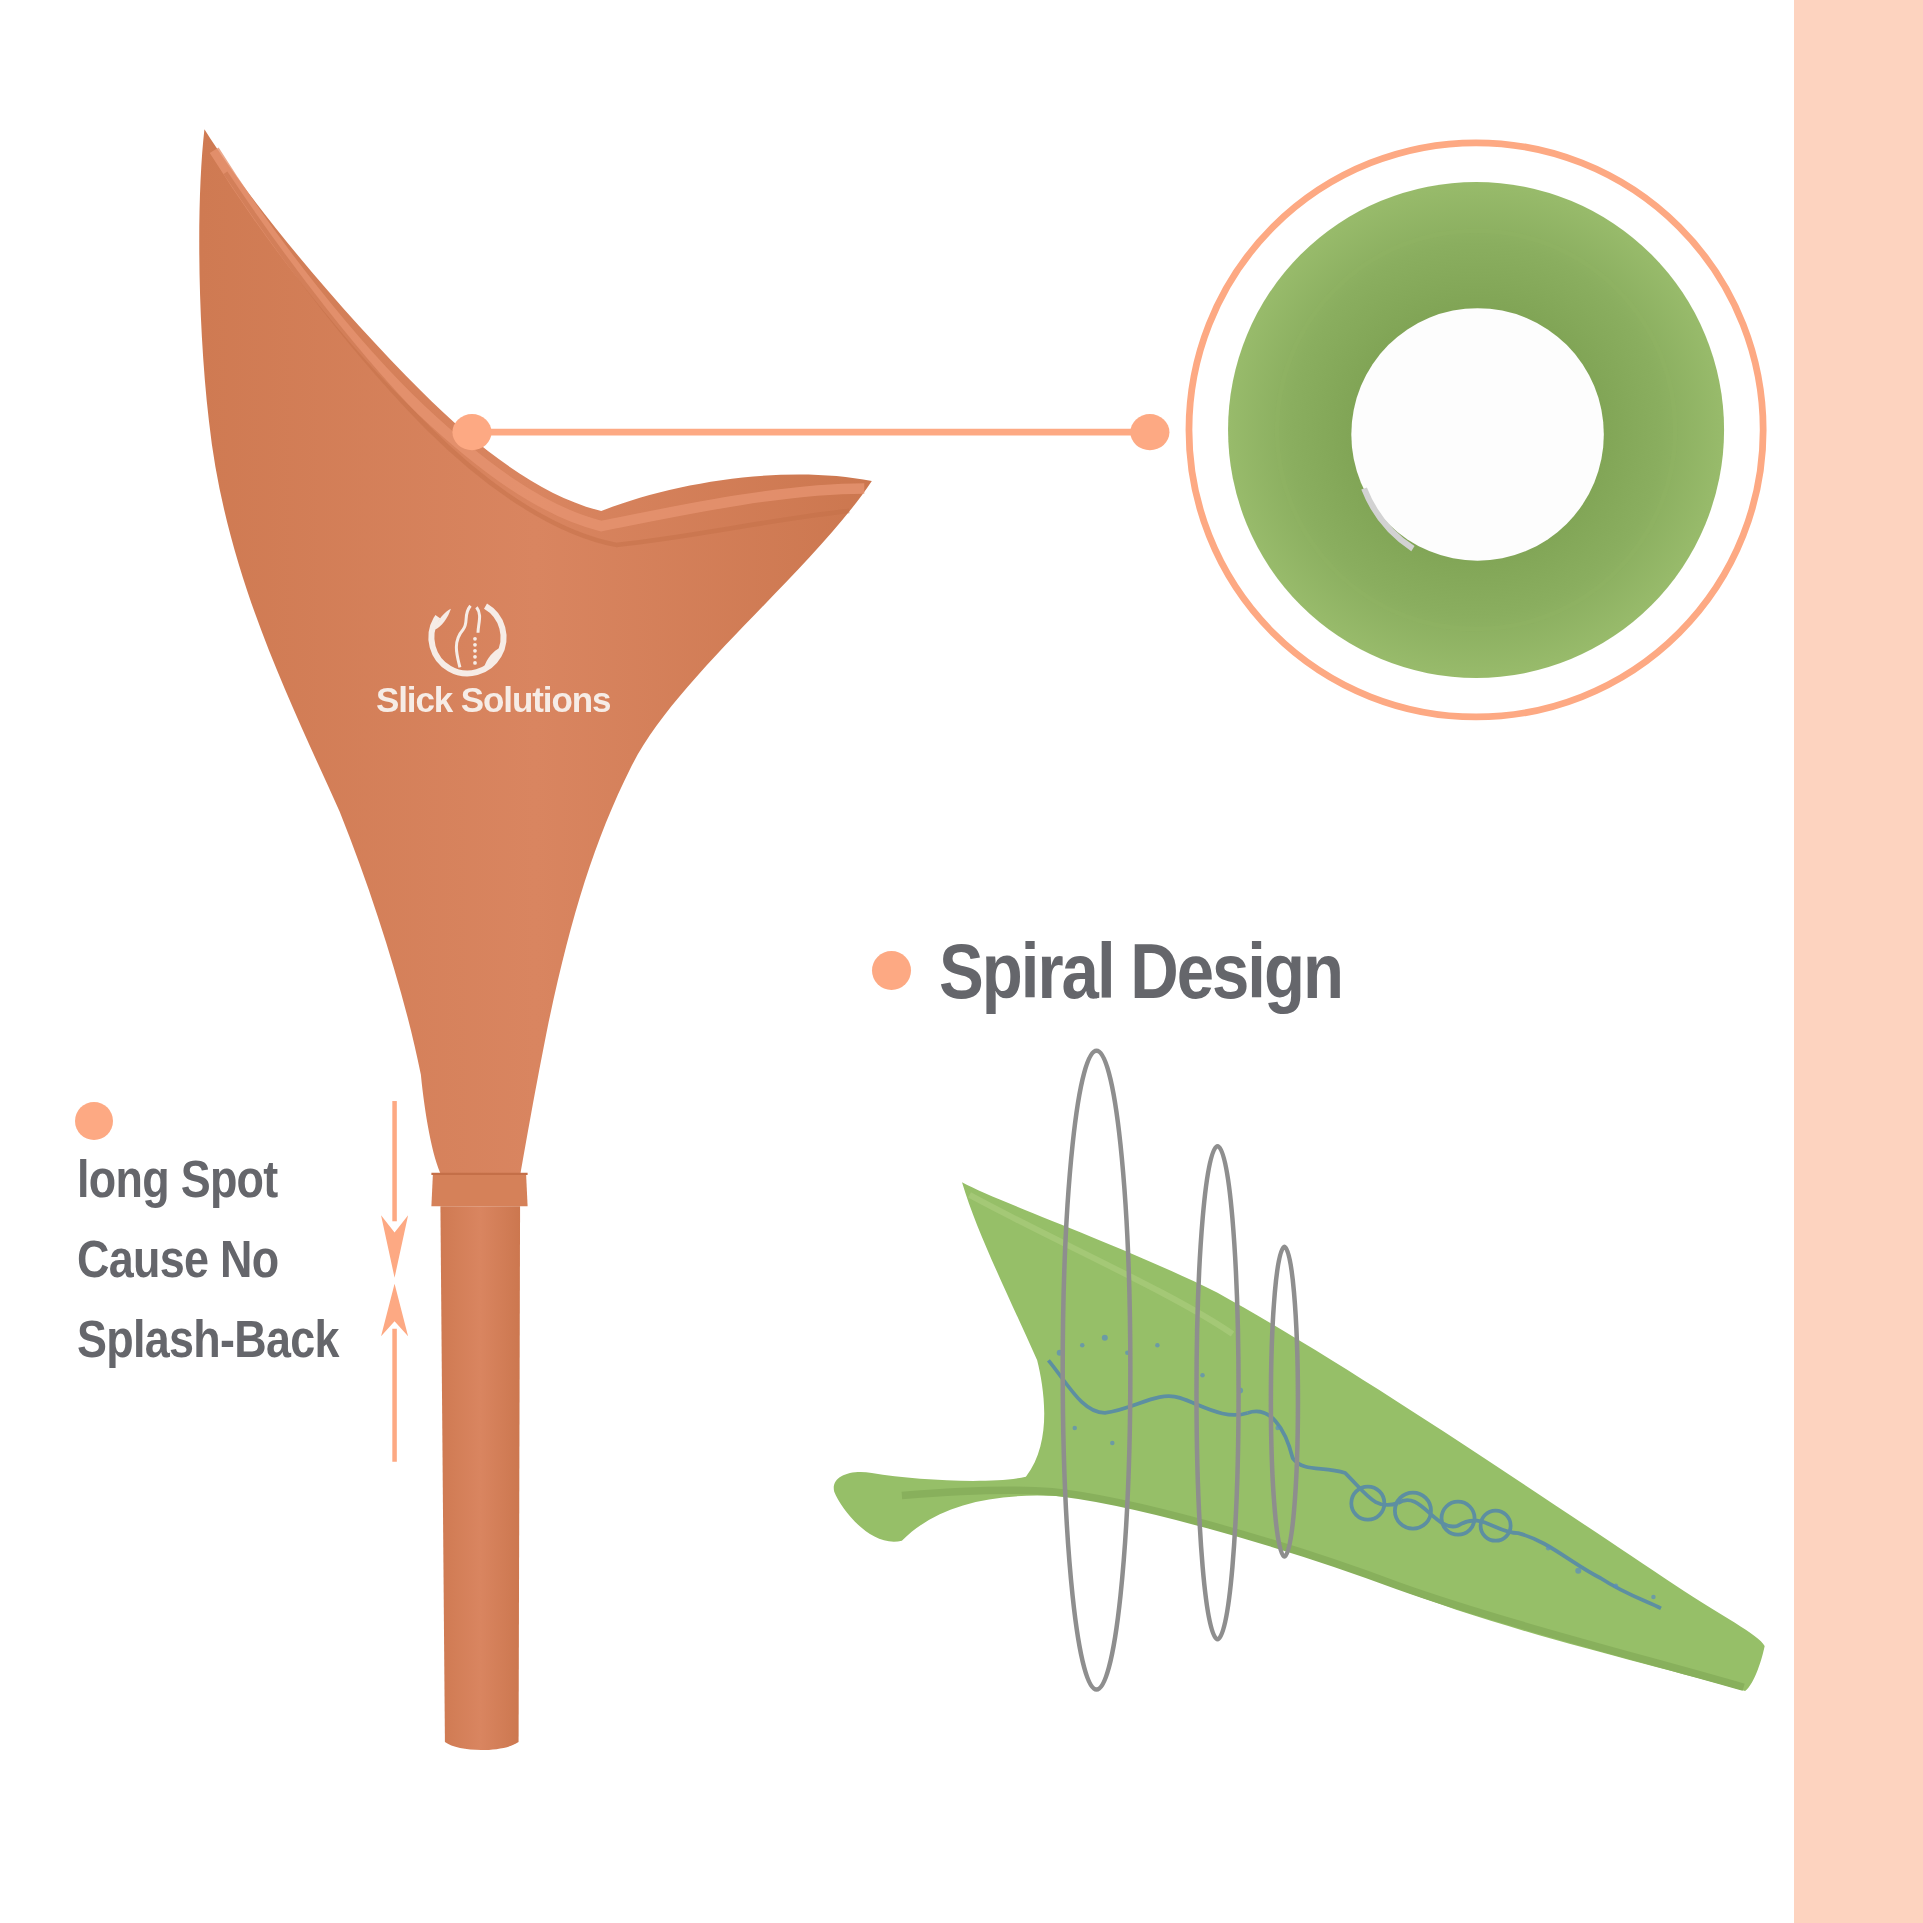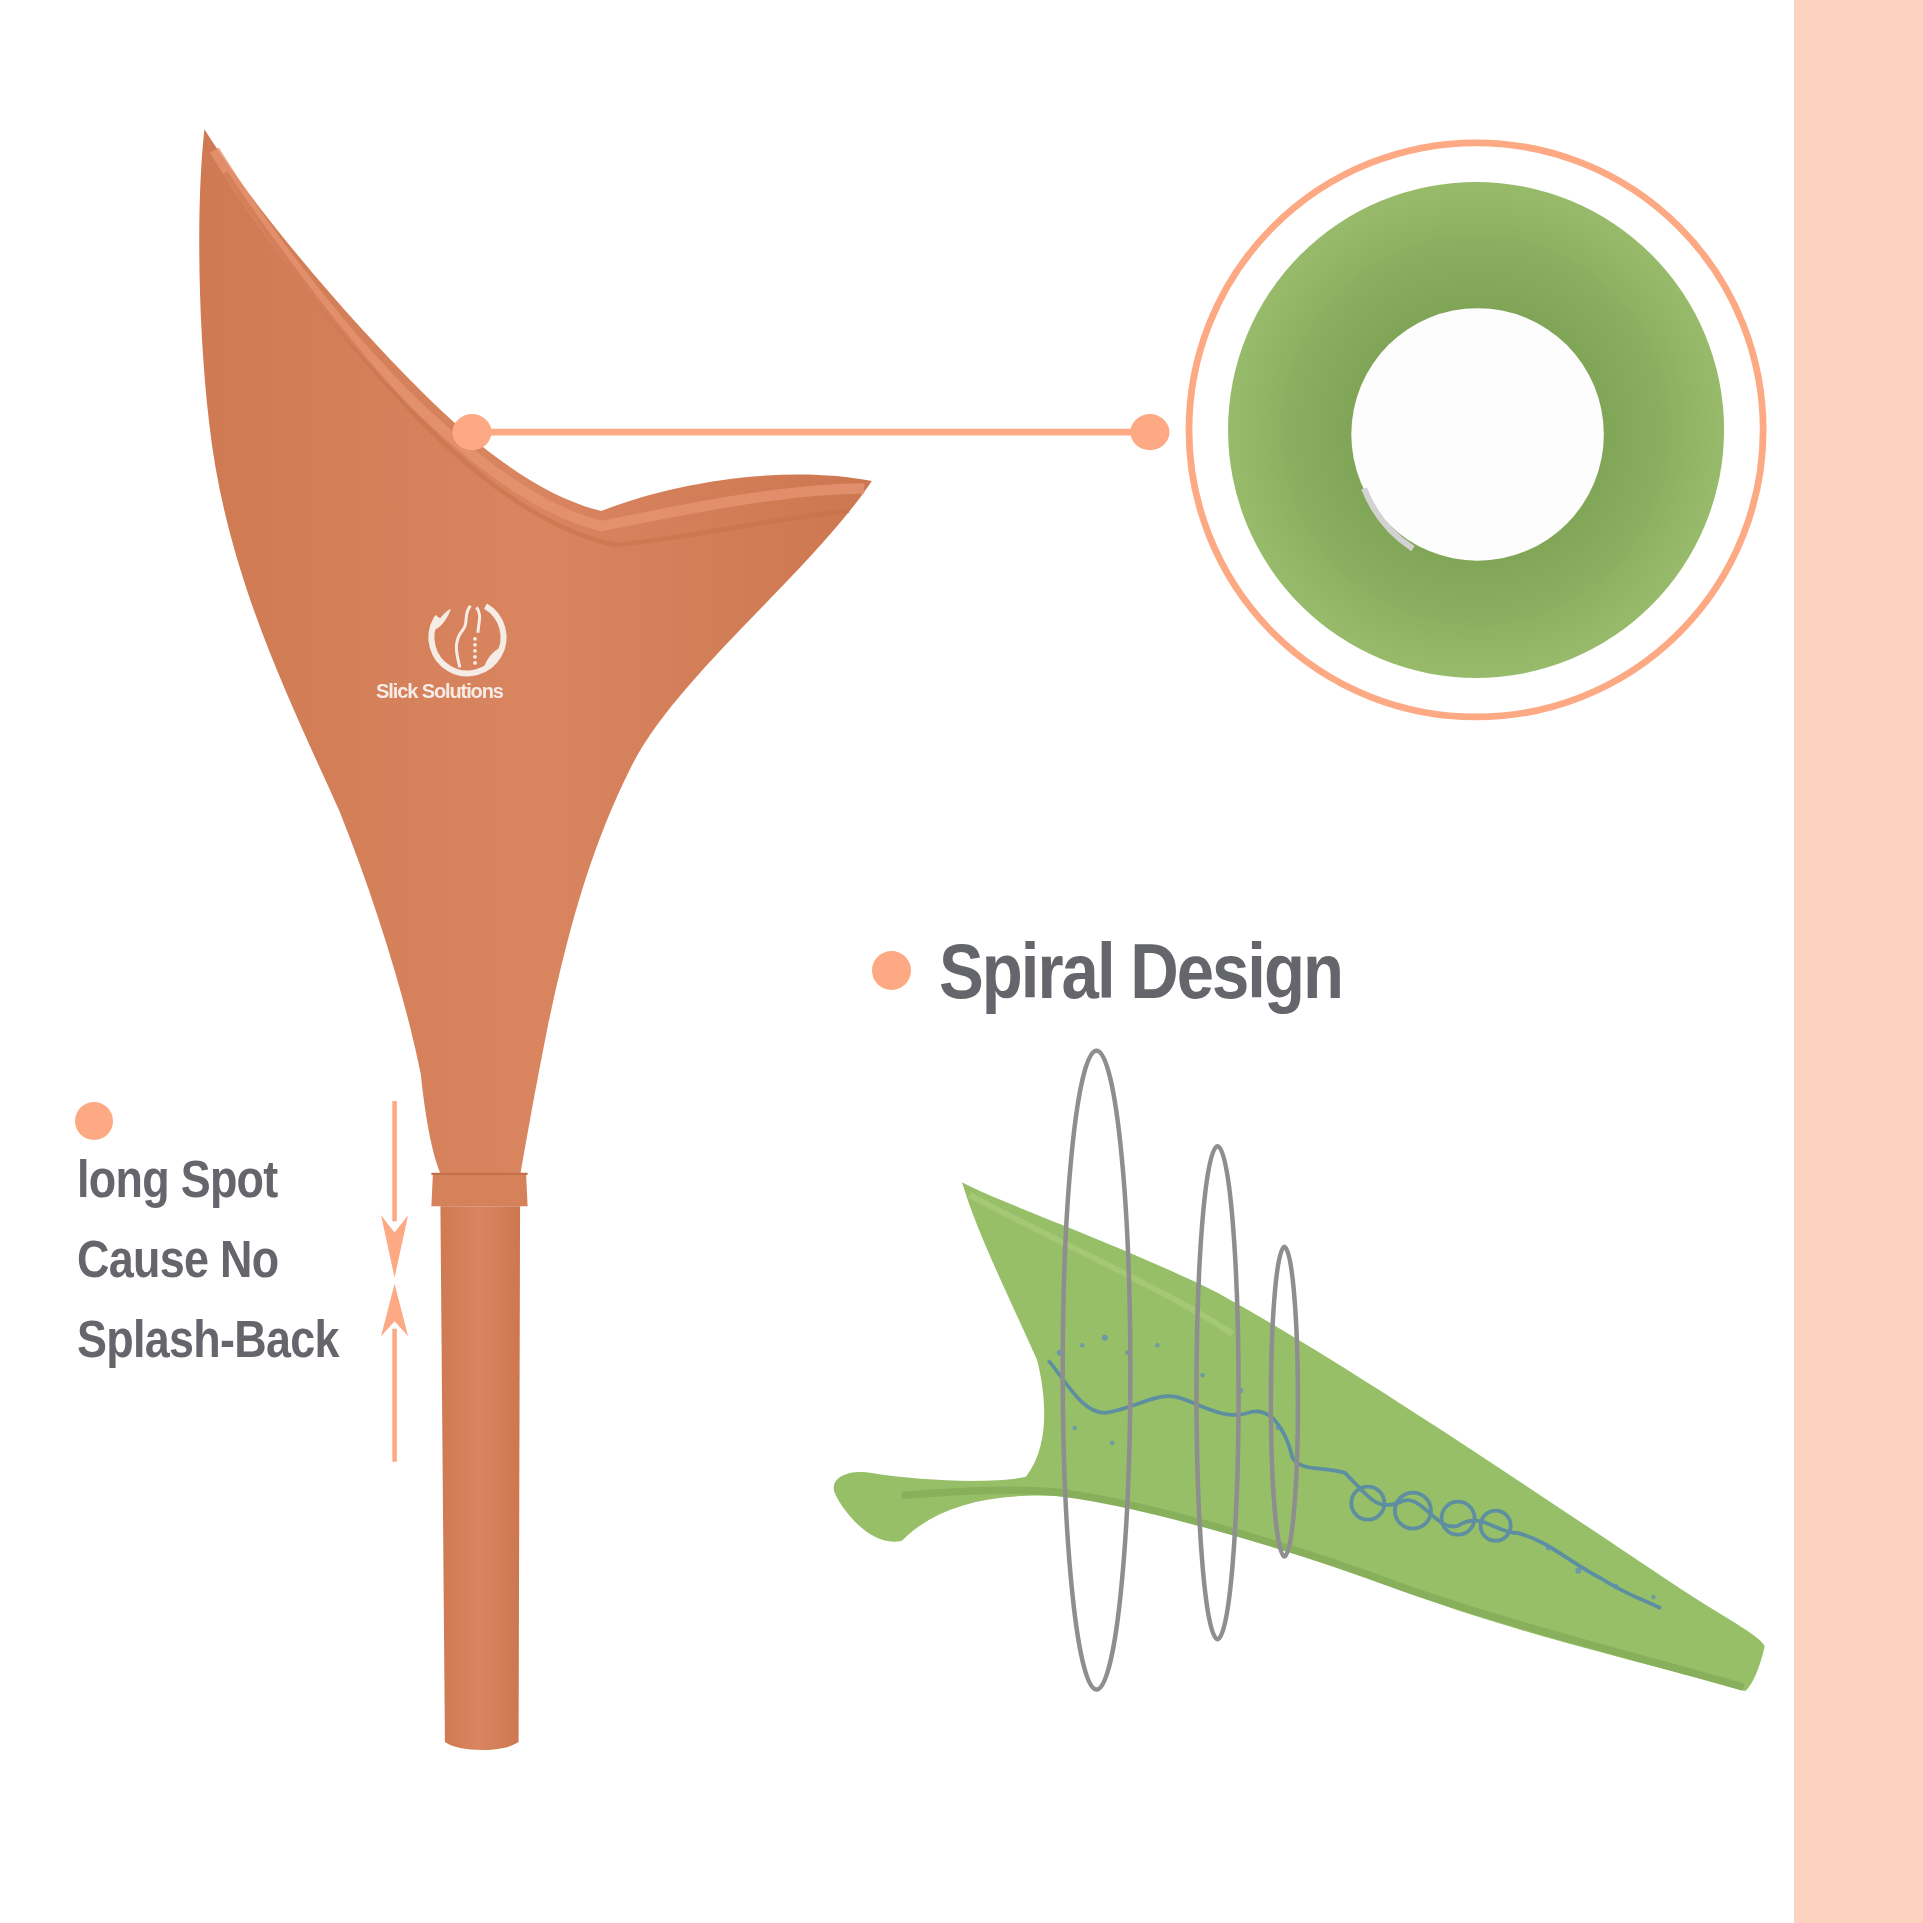--- a/index.html
+++ b/index.html
@@ -46,21 +46,21 @@
       color: #65666b;
       letter-spacing: -0.8px;
       transform: scaleX(0.88);
       transform-origin: left top;
     }
     .feature-lines div { height: 80px; line-height: 75px; white-space: nowrap; }
     .brand {
       position: absolute; left: 376px; top: 680px;
       font-family: "Liberation Sans", "DejaVu Sans", sans-serif;
       font-weight: 700;
-      font-size: 20px;
+      font-size: 35px;
       color: #f6ece6;
       letter-spacing: -1.1px;
       white-space: nowrap;
     }
   </style>
 </head>
 <body>
 
 <div class="right-band"></div>
 

